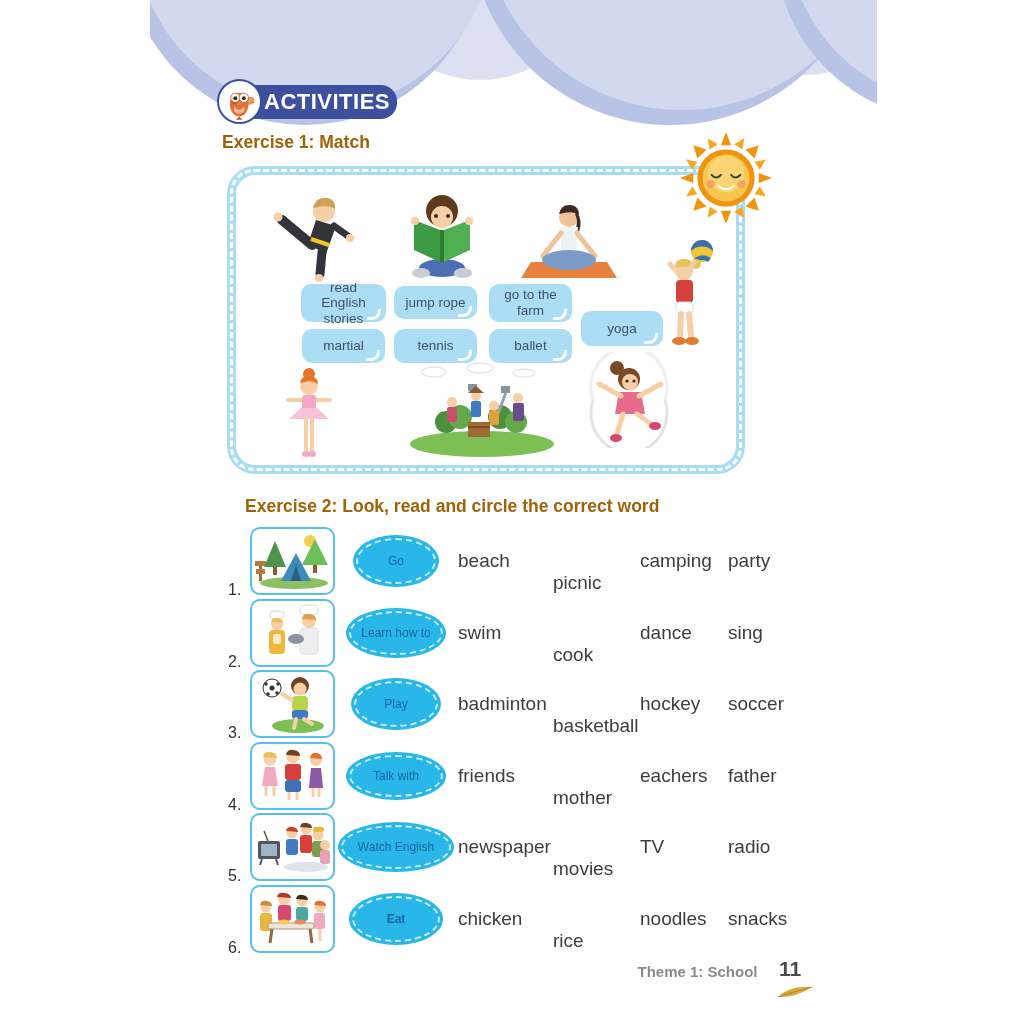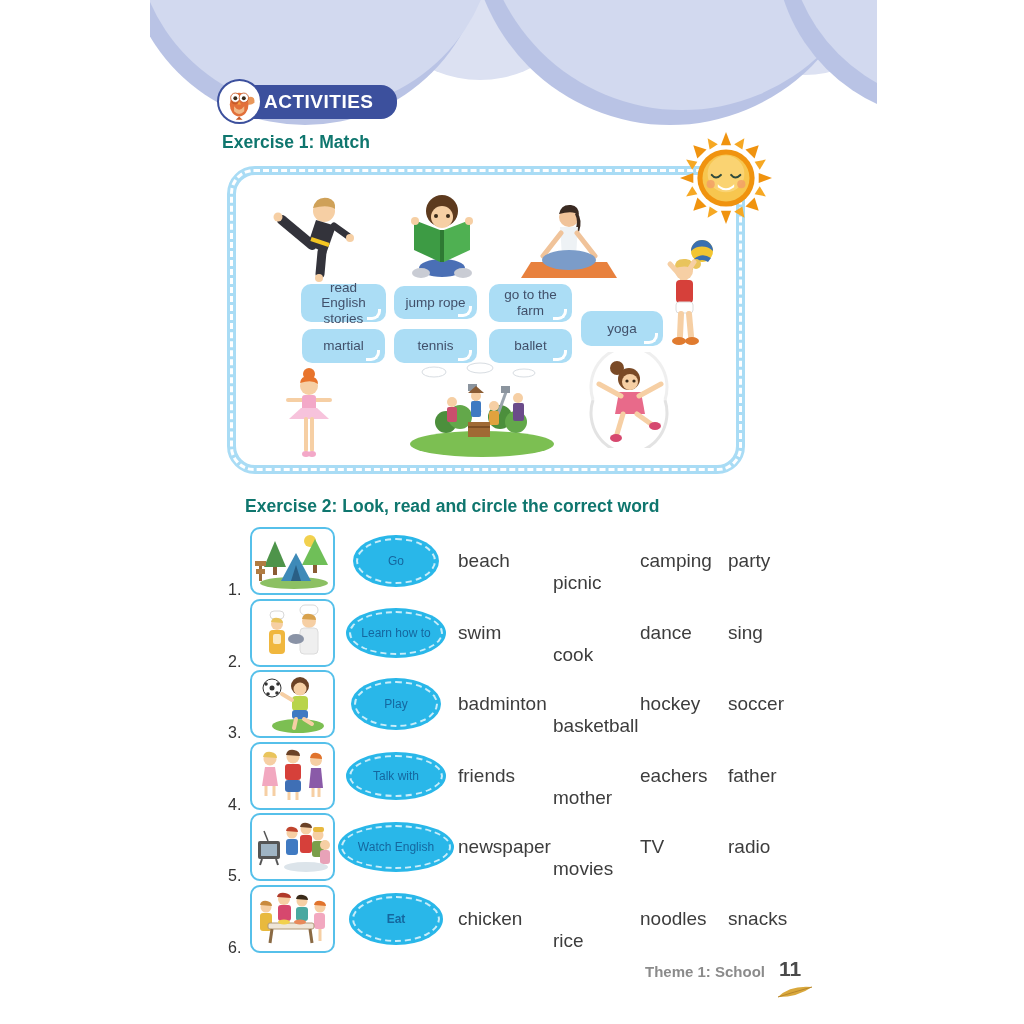--- a/index.html
+++ b/index.html
@@ -6,25 +6,25 @@
   body { background:#fff; font-family:"Liberation Sans", sans-serif; }
   .page { position:relative; width:1024px; height:1024px; background:#fff; overflow:hidden; }
 
   
   .clouds { position:absolute; left:150px; top:0; width:727px; height:150px; overflow:hidden; }
   .cl { position:absolute; border-radius:50%; }
 
   
   .banner-pill { position:absolute; left:238px; top:85px; width:159px; height:34px;
     background:#3c509d; border-radius:4px 16px 16px 4px; display:flex; align-items:center;
-    padding-left:26px; color:#fff; font-weight:bold; font-size:19px; letter-spacing:.5px; }
+    padding-left:26px; color:#fff; font-weight:bold; font-size:22px; letter-spacing:.5px; }
   .owl-badge { position:absolute; left:217px; top:79px; width:45px; height:45px; background:#fff;
     border:2px solid #3c509d; border-radius:50%; display:flex; align-items:center; justify-content:center; }
 
-  .ex-title { position:absolute; font-weight:bold; color:#0f766e; }
+  .ex-title { position:absolute; font-weight:bold; color:#a16207; }
   .ex1-title { left:222px; top:132px; font-size:17.5px; }
   .ex2-title { left:219px; top:496px; font-size:17.5px;margin-left:26px; }
 
   
   .ex1-box { position:absolute; left:227px; top:166px; width:518px; height:308px;
     border:9px solid #a9dcf5; border-radius:28px; background:#fff; }
   .ex1-box::before { content:''; position:absolute; inset:-6px; border:3px dashed #fff;
     border-radius:24px; pointer-events:none; }
 
   .sun { position:absolute; left:680px; top:132px; width:92px; height:92px; z-index:5; }
@@ -43,21 +43,21 @@
   .row-img { position:absolute; left:31px; top:0; width:85px; height:68px; background:#fff;
     border:2px solid #56c0ea; border-radius:10px; display:flex; align-items:center; justify-content:center; overflow:hidden; }
   .oval { position:absolute; left:177px; top:50%; transform:translate(-50%,-50%);
     background:#29b7e9; box-shadow:0 0 0 3px #29b7e9; border:2px dashed rgba(255,255,255,.75);
     border-radius:50%; display:flex; align-items:center; justify-content:center; text-align:center;
     color:#15679f; font-size:12px; line-height:1.0; }
   .opt { position:absolute; top:50%; transform:translateY(-50%); font-size:19px; color:#3d3d3d; }
   .opt1 { left:239px; } .opt2 { left:334px;margin-top:22px; } .opt3 { left:421px; } .opt4 { left:509px; }
 
   
-  .footer-theme { position:absolute; left:630px; top:963px; width:135px; text-align:right;
+  .footer-theme { position:absolute; left:630px; top:963px; width:135px; text-align:center;
     font-size:15px; font-weight:bold; color:#8b8b8b; }
   .footer-page { position:absolute; left:779px; top:957px; font-size:21px; color:#4a4a4a;font-weight:bold; }
   .feather { position:absolute; left:776px; top:984px; width:38px; height:15px; }
 </style>
 </head>
 <body>
 
 <div class="page">
 
   <div class="clouds">

